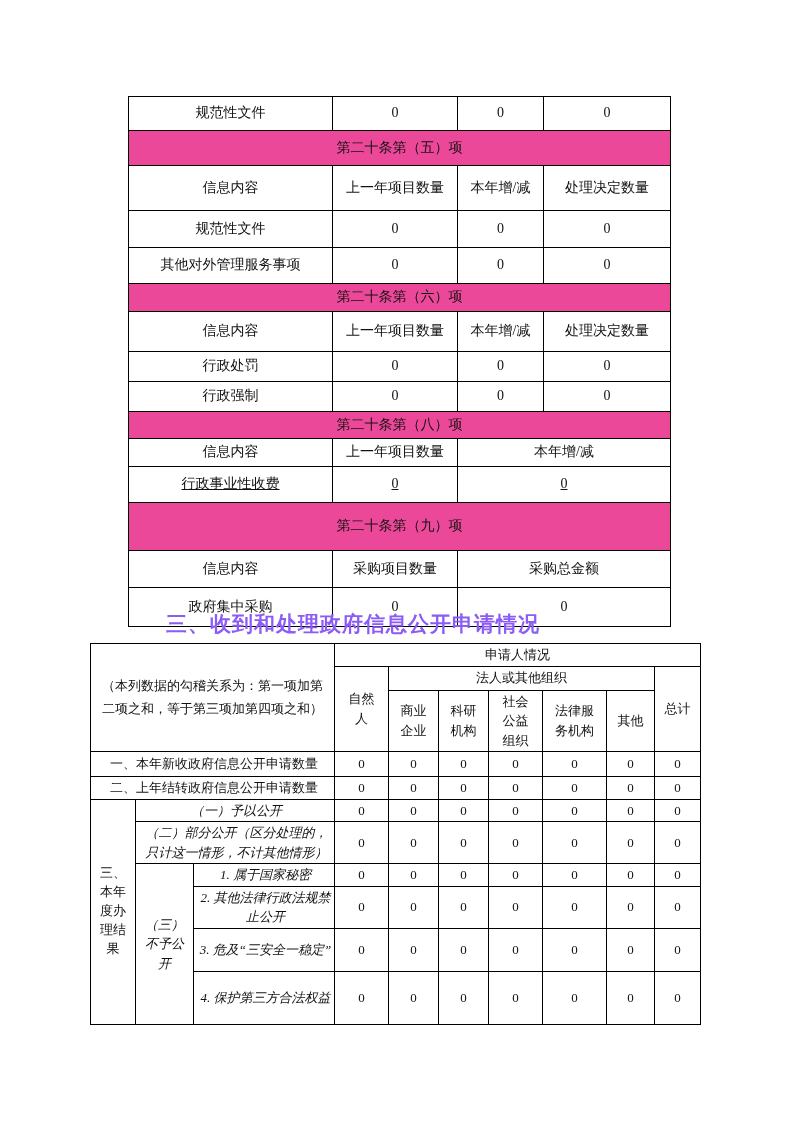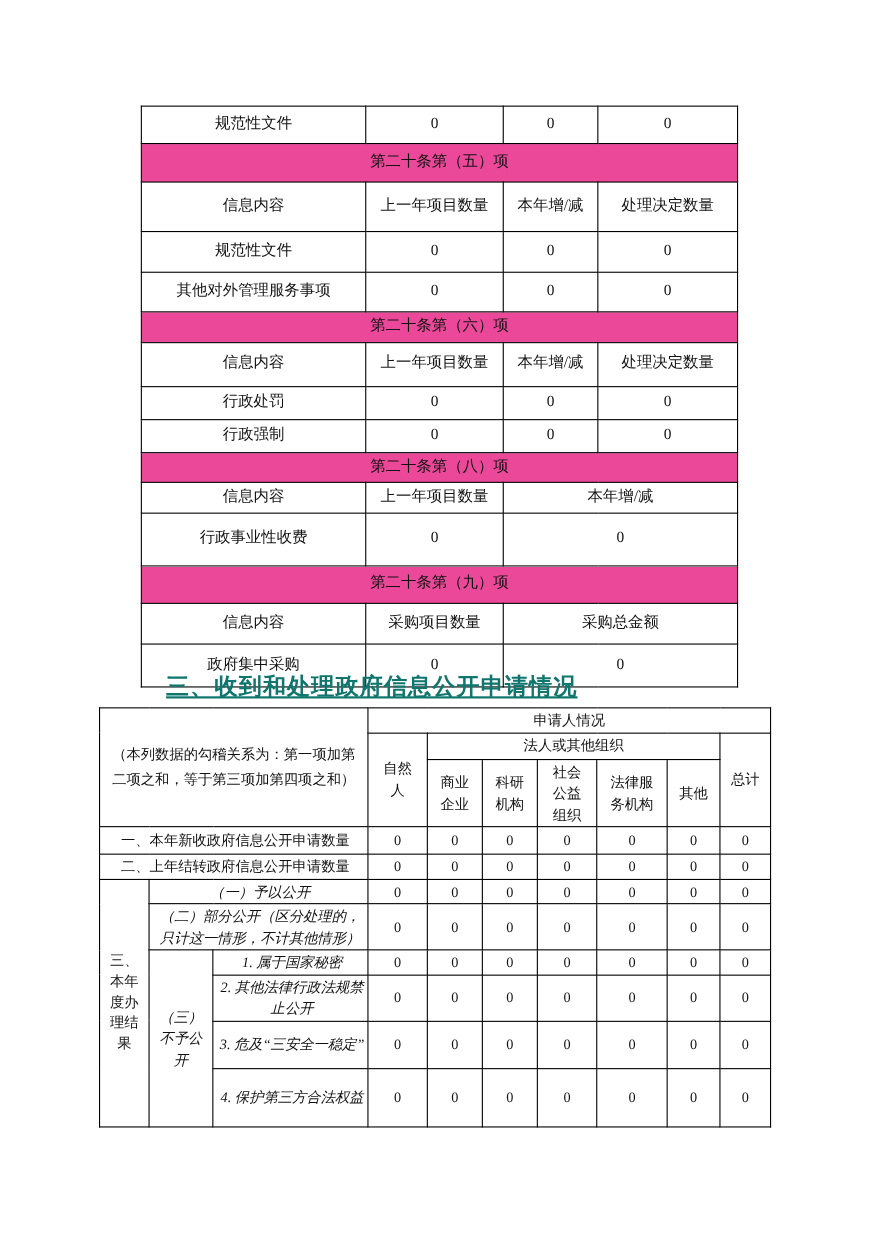--- a/index.html
+++ b/index.html
@@ -31,29 +31,28 @@
   #upper-table { left: 128px; top: 96px; width: 542px; }
   #lower-table { left: 90px;  top: 643px; width: 610px; }
   #lower-table td { font-size: 13px; line-height: 1.5; padding: 1px 2px; }
   .band { background: #ec4899; margin-top: 46px; }
   .left { text-align: left; padding-left: 5px !important; }
   .kai  { font-style: italic; }
   .note { font-size: 13px !important; padding: 2px 7px !important; text-align: left; line-height: 1.7 !important; }
   .vert { line-height: 1.45 !important; }
   .title {
     position: absolute;
-    left: 151px;
+    left: 166px;
     top: 610px;
     font-family: "Liberation Sans", "DejaVu Sans", sans-serif;
     font-weight: 700;
     font-size: 21px;
     letter-spacing: 1px;
-    color: #0f766e;
+    color: #8b5cf6;
     white-space: nowrap;
-    text-decoration: underline;
   }
 </style>
 </head>
 <body>
 
 <div class="page">
 
   <table class="grid" id="upper-table">
       <colgroup>
         <col style="width: 204px;">
@@ -111,26 +110,26 @@
           <td>0</td>
         </tr>
         <tr style="height: 27px;">
           <td colspan="4" class="band">第二十条第（八）项</td>
         </tr>
         <tr style="height: 28px;">
           <td>信息内容</td>
           <td>上一年项目数量</td>
           <td colspan="2">本年增/减</td>
         </tr>
+        <tr style="height: 36px; text-decoration: underline;">
+          <td>行政事业性收费</td>
+          <td>0</td>
+          <td colspan="2">0</td>
+        </tr>
         <tr style="height: 48px;">
-          <td>行政事业性收费</td>
-          <td>0</td>
-          <td colspan="2">0</td>
-        </tr>
-        <tr style="height: 34px;">
           <td colspan="4" class="band">第二十条第（九）项</td>
         </tr>
         <tr style="height: 37px;">
           <td>信息内容</td>
           <td>采购项目数量</td>
           <td colspan="2">采购总金额</td>
         </tr>
         <tr style="height: 39px;">
           <td>政府集中采购</td>
           <td>0</td>

